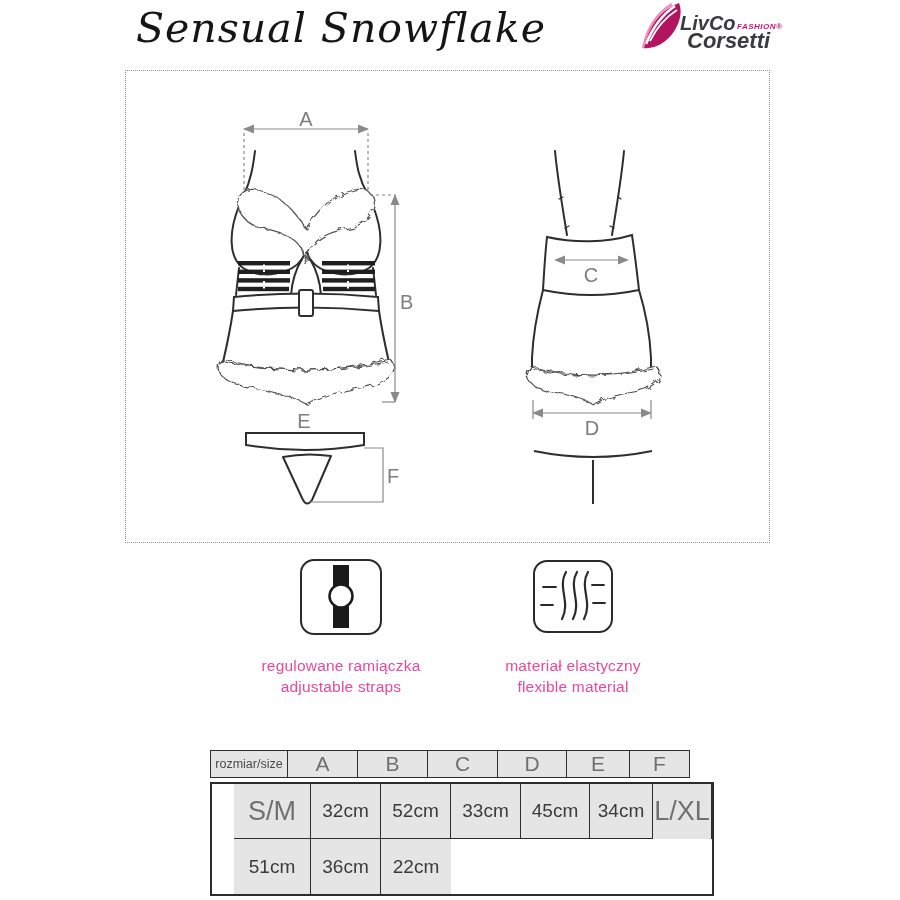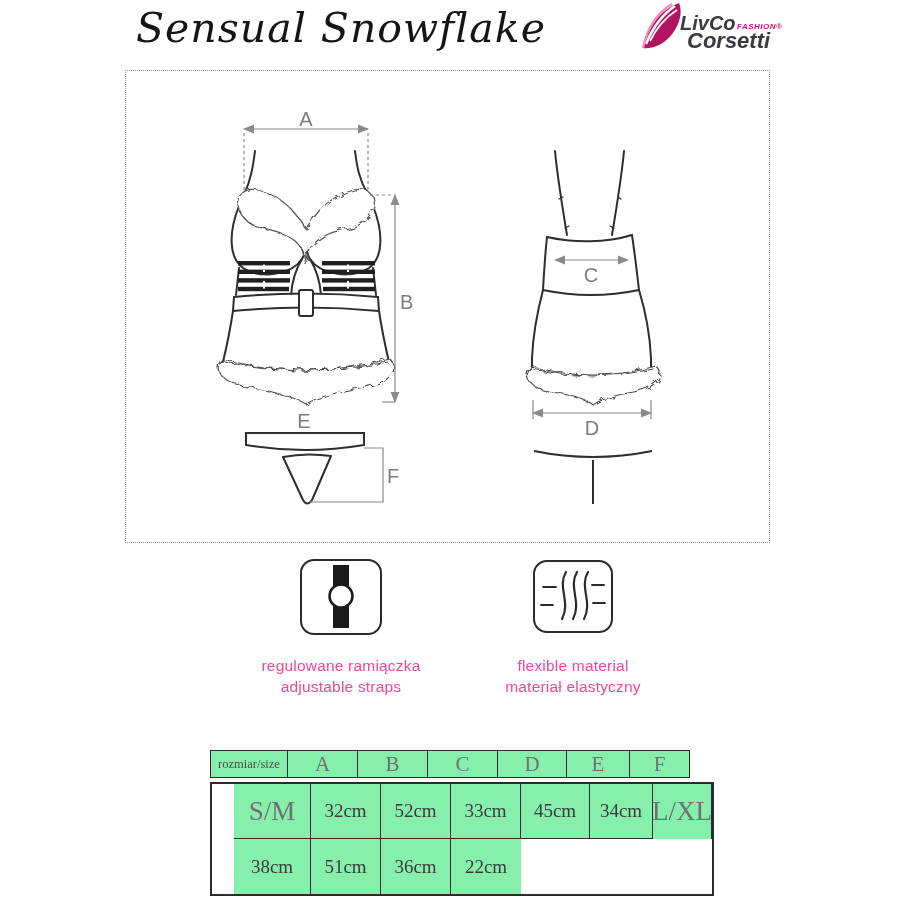--- a/index.html
+++ b/index.html
@@ -49,21 +49,21 @@
   }
   .caption-1{left:196px;top:655px;}
   .caption-2{left:428px;top:655px;}
   
   .size-table{position:absolute;left:210px;top:750px;}
   .grid{display:inline-grid;grid-template-columns:77px 70px 70px 70px 69px 63px 59px;}
   .thead{border:1px solid #2c2c2c;}
   .tbody{border:2px solid #2c2c2c;margin-top:4px;padding-left:22px;}
   .cell{
     display:flex;align-items:center;justify-content:center;
-    border-right:1px solid #2c2c2c;box-sizing:border-box;background:#86efac;font-family:Liberation Serif, serif;
+    border-right:1px solid #2c2c2c;box-sizing:border-box;background:#e5e5e5;
   }
   .cell.last{border-right:none;}
   .thead .cell{height:26px;}
   .tbody .cell{height:55px;}
   .tbody .row1{border-bottom:1px solid #2c2c2c;}
   .th-size{font-size:12.5px;color:#4a4a4a;}
   .th-letter{font-size:21px;color:#707070;}
   .td-label{font-size:27px;color:#707070;}
   .td-value{font-size:19px;color:#3b3b3b;}
 </style>
@@ -214,40 +214,39 @@
       <line x1="58" y1="41" x2="70" y2="41"></line>
     </g>
   </svg>
 </div>
 
 <div class="caption caption-1">
   <div>regulowane ramiączka</div>
   <div>adjustable straps</div>
 </div>
 <div class="caption caption-2">
+  <div>materiał elastyczny</div>
   <div>flexible material</div>
-  <div>materiał elastyczny</div>
 </div>
 
 <div class="size-table">
   <div class="grid thead">
     <div class="cell th-size">rozmiar/size</div>
     <div class="cell th-letter">A</div>
     <div class="cell th-letter">B</div>
     <div class="cell th-letter">C</div>
     <div class="cell th-letter">D</div>
     <div class="cell th-letter">E</div>
     <div class="cell th-letter last">F</div>
   </div>
   <div class="grid tbody">
     <div class="cell row1 td-label">S/M</div>
     <div class="cell row1 td-value">32cm</div>
     <div class="cell row1 td-value">52cm</div>
     <div class="cell row1 td-value">33cm</div>
     <div class="cell row1 td-value">45cm</div>
     <div class="cell row1 td-value">34cm</div>
     <div class="cell td-label">L/XL</div>
-    <div class="cell td-value">38cm</div>
     <div class="cell td-value">51cm</div>
     <div class="cell td-value">36cm</div>
     <div class="cell td-value last">22cm</div>
   </div>
 </div>
 
 </body></html>

